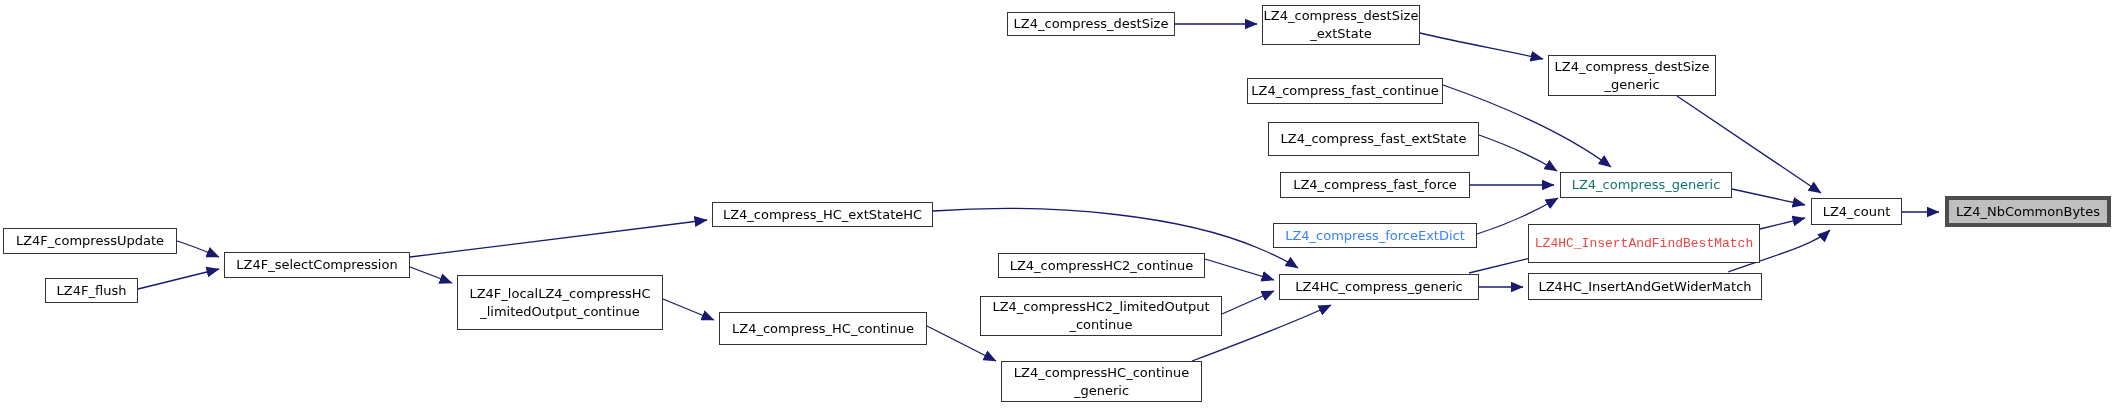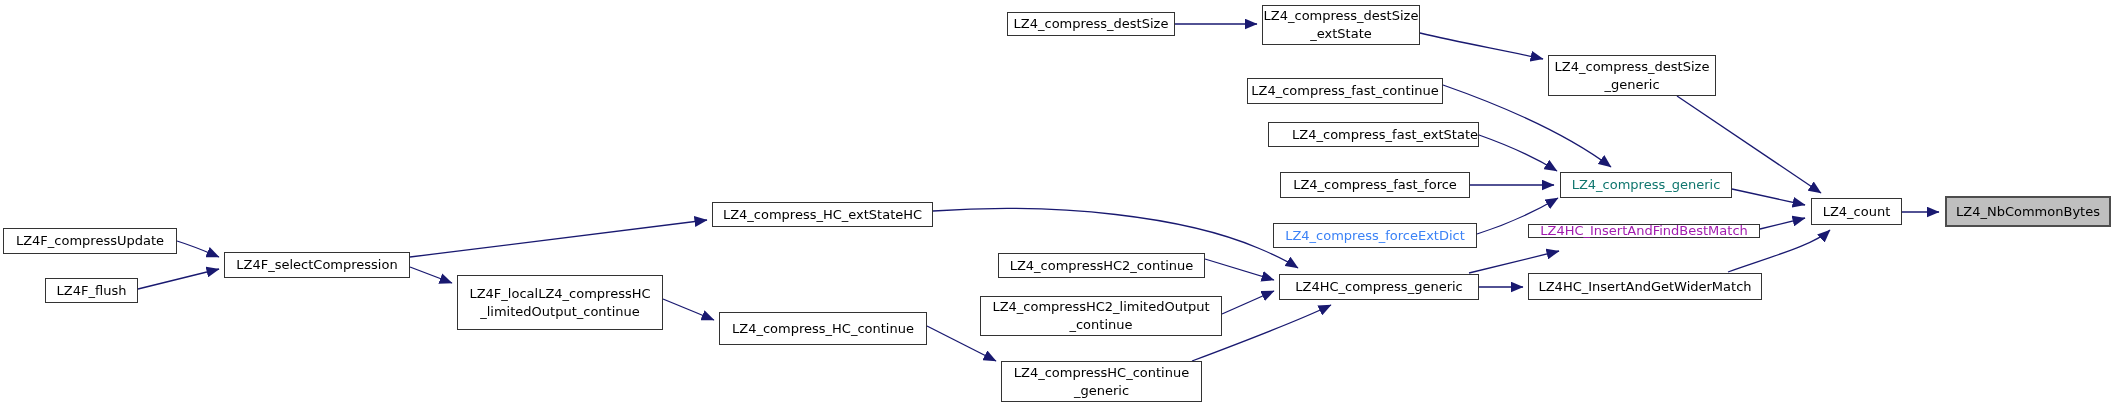--- a/index.html
+++ b/index.html
@@ -18,21 +18,21 @@
     background:#ffffff;
     border:1px solid #333333;
     font-size:13px;
     line-height:18px;
     color:#000000;
     cursor:pointer;
   }
   .node span{white-space:pre-line;display:block;}
   .node.highlighted{
     background:#bfbfbf;
-    border:2px solid #737373;
+    border:4px solid #737373;
     cursor:default;
   }
   svg.edge-layer{position:absolute;left:0;top:0;display:block;}
   path.edge{fill:none;stroke:#191970;stroke-width:1.3px;}
 </style>
 </head>
 <body>
 
 <div class="stage" style="width: 2120px; height: 408px; background: rgb(255, 255, 255);">
     <svg width="2120" height="408" viewBox="0 0 2120 408" class="edge-layer">
@@ -87,21 +87,21 @@
     <div class="node" style="left: 1007px; top: 12px; width: 168px; height: 24px; background: rgb(255, 255, 255); border-color: rgb(51, 51, 51); color: rgb(0, 0, 0);">
       <span>LZ4_compress_destSize</span>
     </div>
     <div class="node" style="left: 1262px; top: 5px; width: 158px; height: 40px; background: rgb(255, 255, 255); border-color: rgb(51, 51, 51); color: rgb(0, 0, 0);">
       <span>LZ4_compress_destSize
 _extState</span>
     </div>
     <div class="node" style="left: 1247px; top: 71px; width: 196px; height: 26px; background: rgb(255, 255, 255); border-color: rgb(51, 51, 51); color: rgb(0, 0, 0); margin-top: 7px;">
       <span>LZ4_compress_fast_continue</span>
     </div>
-    <div class="node" style="left: 1268px; top: 122px; width: 211px; height: 25px; background: rgb(255, 255, 255); border-color: rgb(51, 51, 51); color: rgb(0, 0, 0); justify-content: flex-end;">
+    <div class="node" style="left: 1268px; top: 122px; width: 211px; height: 34px; background: rgb(255, 255, 255); border-color: rgb(51, 51, 51); color: rgb(0, 0, 0);">
       <span>LZ4_compress_fast_extState</span>
     </div>
     <div class="node" style="left: 1280px; top: 172px; width: 190px; height: 26px; background: rgb(255, 255, 255); border-color: rgb(51, 51, 51); color: rgb(0, 0, 0);">
       <span>LZ4_compress_fast_force</span>
     </div>
     <div class="node" style="left: 1273px; top: 223px; width: 204px; height: 25px; background: rgb(255, 255, 255); border-color: rgb(51, 51, 51); color: #3b82f6;">
       <span>LZ4_compress_forceExtDict</span>
     </div>
     <div class="node" style="left: 998px; top: 245px; width: 207px; height: 25px; background: rgb(255, 255, 255); border-color: rgb(51, 51, 51); color: rgb(0, 0, 0); margin-top: 8px;">
       <span>LZ4_compressHC2_continue</span>
@@ -117,21 +117,21 @@
     <div class="node" style="left: 1279px; top: 274px; width: 200px; height: 26px; background: rgb(255, 255, 255); border-color: rgb(51, 51, 51); color: rgb(0, 0, 0);">
       <span>LZ4HC_compress_generic</span>
     </div>
     <div class="node" style="left: 1548px; top: 55px; width: 168px; height: 41px; background: rgb(255, 255, 255); border-color: rgb(51, 51, 51); color: rgb(0, 0, 0);">
       <span>LZ4_compress_destSize
 _generic</span>
     </div>
     <div class="node" style="left: 1560px; top: 172px; width: 172px; height: 26px; background: rgb(255, 255, 255); border-color: rgb(51, 51, 51); color: #0f766e;">
       <span>LZ4_compress_generic</span>
     </div>
-    <div class="node" style="left: 1528px; top: 224px; width: 232px; height: 14px; background: rgb(255, 255, 255); border-color: rgb(51, 51, 51); color: #a21caf;">
+    <div class="node" style="left: 1528px; top: 224px; width: 232px; height: 39px; background: rgb(255, 255, 255); border-color: rgb(51, 51, 51); color: #ef4444; font-family: Liberation Mono, monospace;">
       <span>LZ4HC_InsertAndFindBestMatch</span>
     </div>
     <div class="node" style="left: 1528px; top: 273px; width: 234px; height: 27px; background: rgb(255, 255, 255); border-color: rgb(51, 51, 51); color: rgb(0, 0, 0);">
       <span>LZ4HC_InsertAndGetWiderMatch</span>
     </div>
     <div class="node" style="left: 1811px; top: 198px; width: 91px; height: 27px; background: rgb(255, 255, 255); border-color: rgb(51, 51, 51); color: rgb(0, 0, 0);">
       <span>LZ4_count</span>
     </div>
     <div class="node highlighted" style="left: 1945px; top: 196px; width: 166px; height: 31px; background: rgb(191, 191, 191); border-color: rgb(77, 77, 77); color: rgb(0, 0, 0);">
       <span>LZ4_NbCommonBytes</span>

